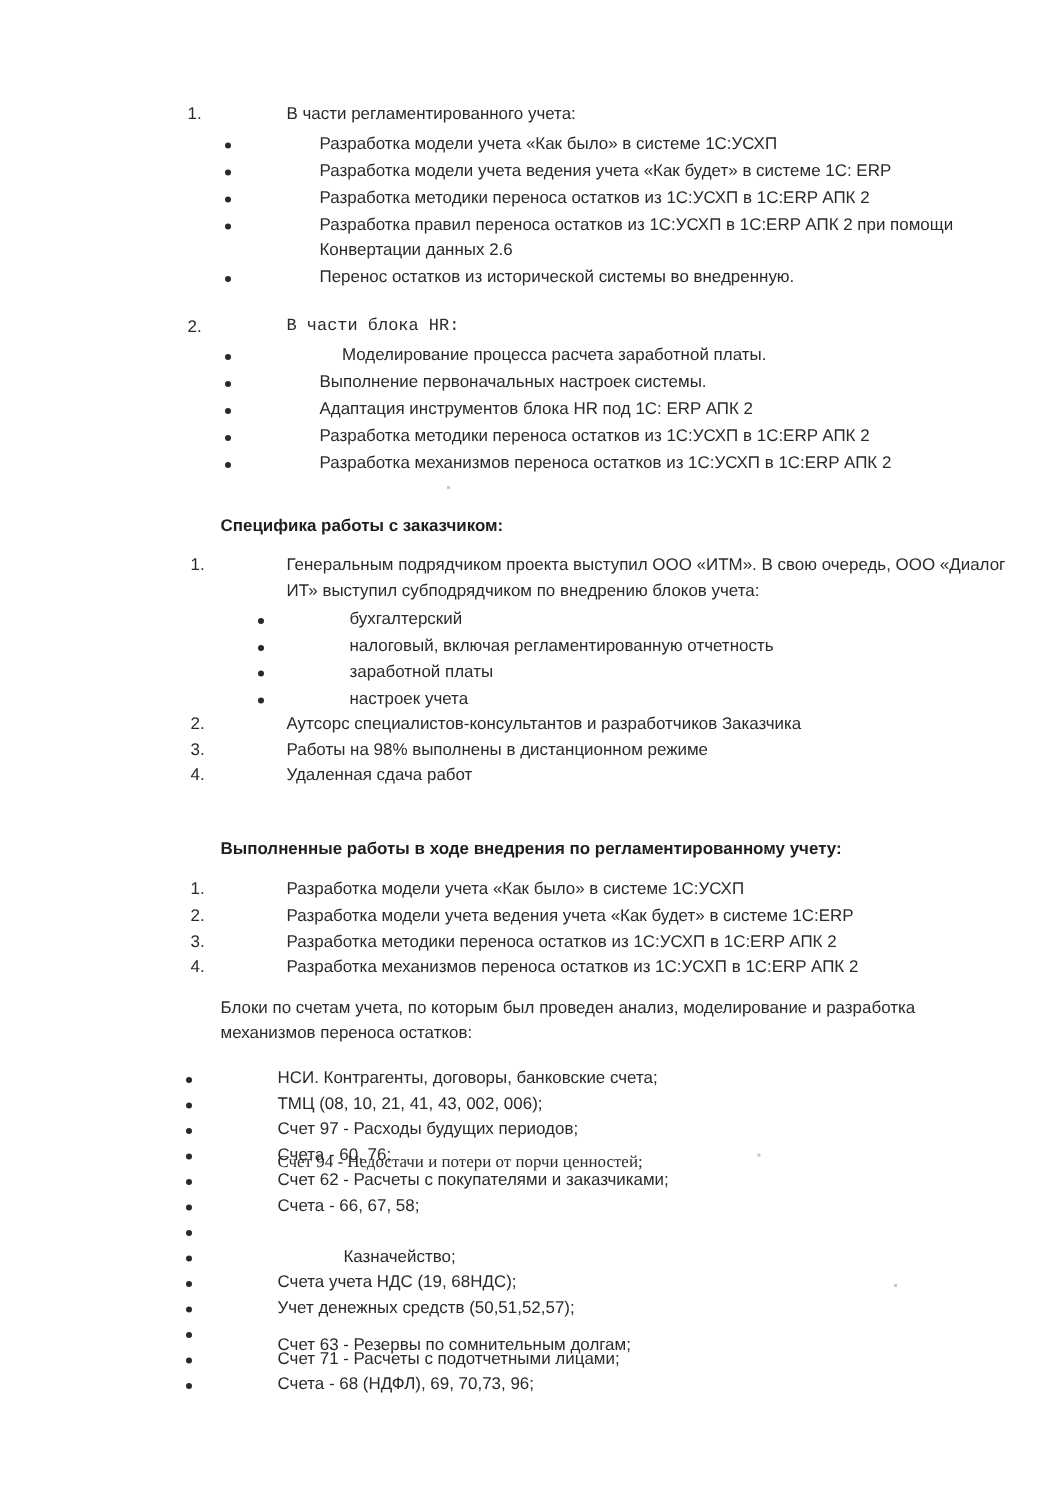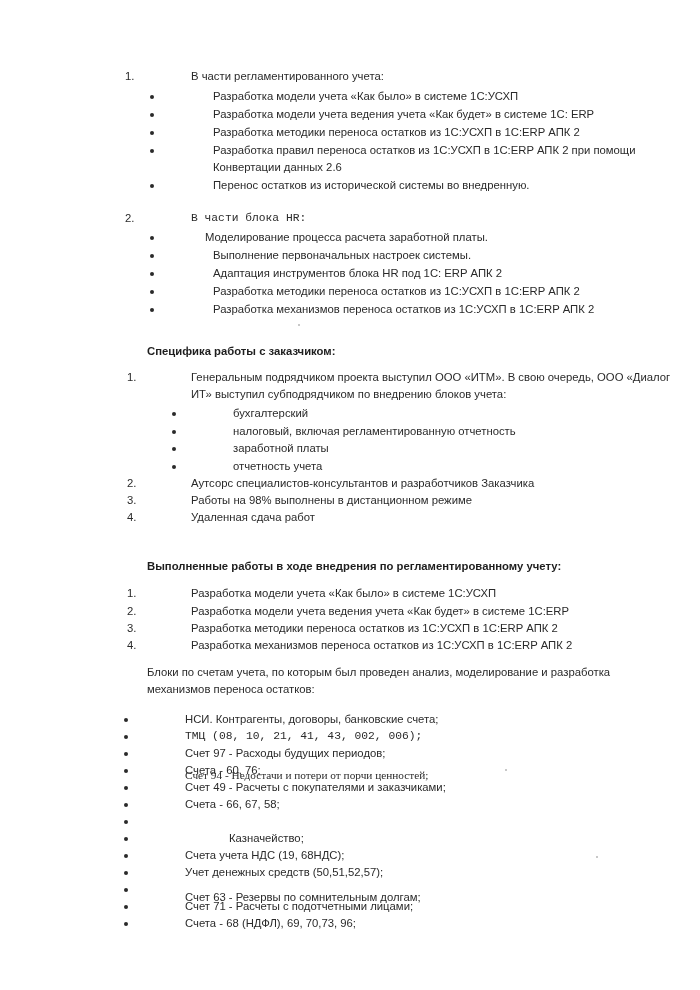--- a/index.html
+++ b/index.html
@@ -40,21 +40,21 @@
 
     <span class="bullet" style="left:150px; top:184px;"></span>
     <span class="line" style="left:169px; top:178px;">Перенос остатков из исторической системы во внедренную.</span>
   </div>
 
   <div>
     <span class="num" style="left:125px; top:211px;">2.</span>
     <span class="line" style="left:147px; top:211px;font-family:Liberation Mono, monospace;">В части блока HR:</span>
 
     <span class="bullet" style="left:150px; top:236px;"></span>
-    <span class="line" style="left:161px; top:230px;text-align:center;">Моделирование процесса расчета заработной платы.</span>
+    <span class="line" style="left:184px; top:230px;text-align:center;">Моделирование процесса расчета заработной платы.</span>
 
     <span class="bullet" style="left:150px; top:254px;"></span>
     <span class="line" style="left:169px; top:248px;">Выполнение первоначальных настроек системы.</span>
 
     <span class="bullet" style="left:150px; top:272px;"></span>
     <span class="line" style="left:169px; top:266px;">Адаптация инструментов блока HR под 1С: ERP АПК 2</span>
 
     <span class="bullet" style="left:150px; top:290px;"></span>
     <span class="line" style="left:169px; top:284px;">Разработка методики переноса остатков из 1С:УСХП в 1С:ERP АПК 2</span>
 
@@ -72,21 +72,21 @@
     <span class="bullet" style="left:172px; top:412px;"></span>
     <span class="line" style="left:189px; top:406px;">бухгалтерский</span>
 
     <span class="bullet" style="left:172px; top:430px;"></span>
     <span class="line" style="left:189px; top:424px;">налоговый, включая регламентированную отчетность</span>
 
     <span class="bullet" style="left:172px; top:447px;"></span>
     <span class="line" style="left:189px; top:441px;">заработной платы</span>
 
     <span class="bullet" style="left:172px; top:465px;"></span>
-    <span class="line" style="left:189px; top:459px;">отчетность учета</span>
+    <span class="line" style="left:189px; top:459px;">настроек учета</span>
 
     <span class="num" style="left:127px; top:476px;">2.</span>
     <span class="line" style="left:147px; top:476px;">Аутсорс специалистов-консультантов и разработчиков Заказчика</span>
 
     <span class="num" style="left:127px; top:493px;">3.</span>
     <span class="line" style="left:147px; top:493px;">Работы на 98% выполнены в дистанционном режиме</span>
 
     <span class="num" style="left:127px; top:510px;">4.</span>
     <span class="line" style="left:147px; top:510px;">Удаленная сдача работ</span>
   </div>
@@ -108,30 +108,30 @@
   </div>
 
   <div>
     <span class="line" style="left:103px; top:665px;">Блоки по счетам учета, по которым был проведен анализ, моделирование и разработка</span>
     <span class="line" style="left:103px; top:682px;">механизмов переноса остатков:</span>
 
     <span class="bullet" style="left:124px; top:718px;"></span>
     <span class="line" style="left:141px; top:712px;">НСИ. Контрагенты, договоры, банковские счета;</span>
 
     <span class="bullet" style="left:124px; top:735px;"></span>
-    <span class="line" style="left:141px; top:729px;font-family:Liberation Mono, monospace;">ТМЦ (08, 10, 21, 41, 43, 002, 006);</span>
+    <span class="line" style="left:141px; top:729px;">ТМЦ (08, 10, 21, 41, 43, 002, 006);</span>
 
     <span class="bullet" style="left:124px; top:752px;"></span>
     <span class="line" style="left:141px; top:746px;">Счет 97 - Расходы будущих периодов;</span>
 
     <span class="bullet" style="left:124px; top:769px;"></span>
     <span class="line" style="left:141px; top:763px;text-align:center;">Счета - 60, 76;</span>
 
     <span class="bullet" style="left:124px; top:786px;"></span>
-    <span class="line" style="left:141px; top:780px;">Счет 49 - Расчеты с покупателями и заказчиками;</span>
+    <span class="line" style="left:141px; top:780px;">Счет 62 - Расчеты с покупателями и заказчиками;</span>
 
     <span class="bullet" style="left:124px; top:803px;"></span>
     <span class="line" style="left:141px; top:797px;">Счета - 66, 67, 58;</span>
 
     <span class="bullet" style="left:124px; top:820px;"></span>
     <span class="line" style="left:141px; top:768px;font-family:Liberation Serif, serif;">Счет 94 - Недостачи и потери от порчи ценностей;</span>
 
     <span class="bullet" style="left:124px; top:837px;"></span>
     <span class="line" style="left:141px; top:831px;padding-left:44px;">Казначейство;</span>
 

